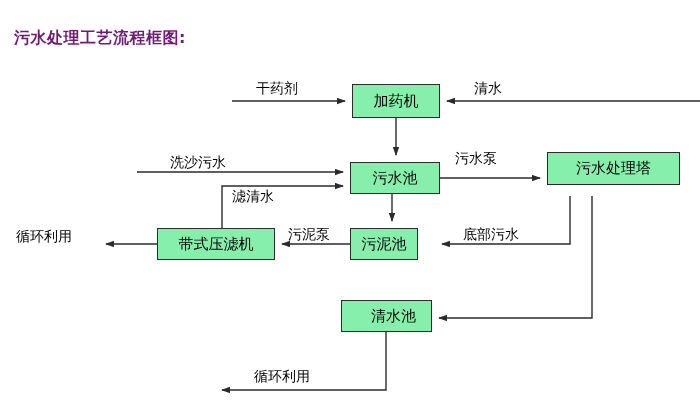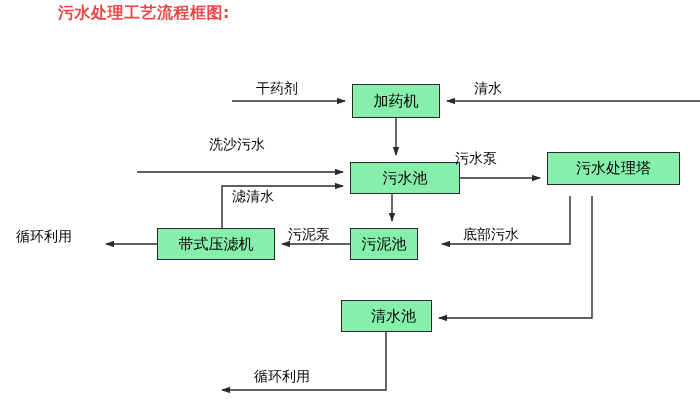--- a/index.html
+++ b/index.html
@@ -6,27 +6,26 @@
   body{
     width:700px;height:420px;
     background:#ffffff;
     font-family:"DejaVu Sans","Liberation Sans",sans-serif;
     overflow:hidden;
     position:relative;
   }
   #canvas{position:absolute;left:0;top:0;width:700px;height:420px;}
   .title{
     position:absolute;
-    left:14px;top:3px;
+    left:14px;top:28px;
     font-size:16px;
     font-weight:bold;
-    color:#ef4444;
+    color:#701a75;
     letter-spacing:0.5px;
     white-space:nowrap;
-    margin-left:44px;
   }
   .node{
     position:absolute;
     box-sizing:border-box;
     border:1.4px solid #2b2b2b;
     background:#86efac;
     display:flex;
     align-items:center;
     justify-content:center;
     font-size:15px;
@@ -85,21 +84,21 @@
     <path d="M592,196 L592,318 L439,318" marker-end="url(#arrow)"></path>
 
     <path d="M386,332 L386,390 L222,390" marker-end="url(#arrow)"></path>
   </g>
 </svg>
 
 <div class="node" style="left:352px;top:84px;width:88px;height:34px;">
   <span>加药机</span>
 </div>
 
-<div class="node" style="left:350px;top:162px;width:110px;height:32px;">
+<div class="node" style="left:350px;top:162px;width:90px;height:32px;">
   <span>污水池</span>
 </div>
 
 <div class="node" style="left:547px;top:152px;width:133px;height:33px;">
   <span>污水处理塔</span>
 </div>
 
 <div class="node" style="left:157px;top:228px;width:118px;height:32px;">
   <span>带式压滤机</span>
 </div>
@@ -109,21 +108,21 @@
 </div>
 
 <div class="node" style="left:341px;top:300px;width:91px;height:32px;padding-left:14px;">
   <span>清水池</span>
 </div>
 
 <div class="edge-label" style="left:256px;top:80px;">干药剂</div>
 
 <div class="edge-label" style="left:474px;top:80px;">清水</div>
 
-<div class="edge-label" style="left:170px;top:136px;margin-left:39px;">洗沙污水</div>
+<div class="edge-label" style="left:170px;top:154px;">洗沙污水</div>
 
 <div class="edge-label" style="left:455px;top:150px;">污水泵</div>
 
 <div class="edge-label" style="left:232px;top:188px;">滤清水</div>
 
 <div class="edge-label" style="left:288px;top:226px;">污泥泵</div>
 
 <div class="edge-label" style="left:463px;top:226px;">底部污水</div>
 
 <div class="ext-label" style="left:16px;top:228px;">循环利用</div>

